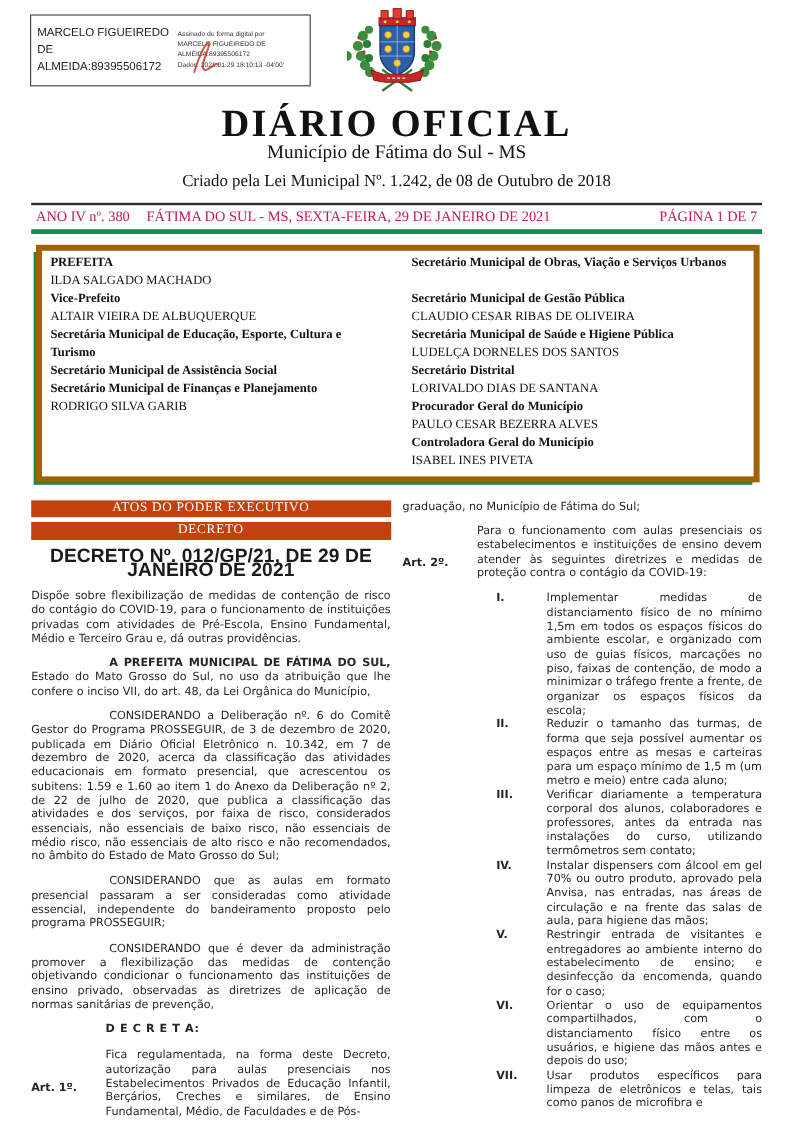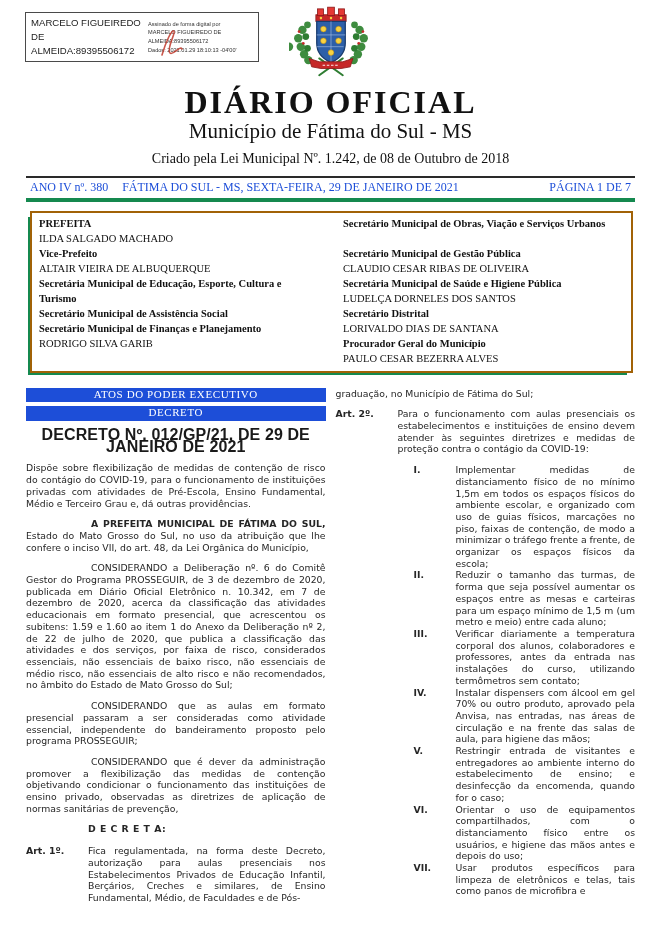--- a/index.html
+++ b/index.html
@@ -10,21 +10,21 @@
     margin: 0 auto;
     background: #ffffff;
     overflow: hidden;
     color: #1c1c1c;
     font-family: "DejaVu Sans", sans-serif;
   }
 
   
   .sig-stamp {
     position: absolute; left: 25px; top: 12px;
-    width: 234px; height: 50px;
+    width: 234px; height: 60px;
     border: 1.5px solid #4a4a4a;
     display: flex; align-items: center;
     background: #fff;
     font-family: "Liberation Sans", sans-serif;
   }
   .sig-name {
     width: 118px; padding: 2px 2px 2px 5px;
     font-size: 9.6px; line-height: 1.45; color: #222;
   }
   .sig-details {
@@ -35,67 +35,67 @@
 
   
   .crest { position: absolute; left: 50%; transform: translateX(-50%); top: 6px; }
 
   
   .masthead { padding-top: 86px; text-align: center; font-family: "Liberation Serif", serif; }
   .masthead h1 {
     font-size: 32px; font-weight: 600; letter-spacing: 2px;
     line-height: 1.02; color: #111;
   }
-  .masthead .subtitle { font-size: 21px; color: #111; margin-top: 0px; }
+  .masthead .subtitle { font-size: 16px; color: #111; margin-top: 0px; }
   .masthead .tagline { font-size: 14px; color: #111; margin-top: 7px; }
 
   
   .meta-bar {
     margin: 9px 26px 0;
     border-top: 2px solid #2a2a2a;
     border-bottom: 4px solid #15894F;
     padding: 2px 4px 3px;
     display: flex; justify-content: space-between; align-items: baseline;
-    font-family: "Liberation Serif", serif; font-size: 12px; color: #1d4ed8;
+    font-family: "Liberation Serif", serif; font-size: 12px; color: #be185d;
   }
   .meta-left { display: flex; gap: 14px; }
 
   
   .officials-box {
     margin: 9px 28px 15px 30px;
-    border: 2px solid #a16207;
+    border: 5px solid #a16207;
     box-shadow: -4px 4px 0 -2px #15894F;
     display: flex; gap: 24px;
     padding: 3px 8px 5px 7px;
     font-family: "Liberation Serif", serif;
     font-size: 10.5px; line-height: 15px; color: #111;
   }
   .officials-box .ocol { flex: 1 1 0; width: 0; }
   .official .role { font-weight: bold; }
   .official .name { min-height: 15px; }
 
   
   .body-cols { display: flex; gap: 10px; margin: 7px 26px 0; }
   .bcol { flex: 1 1 0; width: 0; font-size: 9.3px; line-height: 11.7px; text-align: justify; color: #262626; }
 
   .banner {
-    background: #1d4ed8; color: #fff;
+    background: #c2410c; color: #fff;
     font-family: "Liberation Serif", serif;
     font-size: 11px; letter-spacing: .6px;
     text-align: center; padding: 1px 0 2px; margin-bottom: 4px;
   }
   .decree-title {
     font-family: "Liberation Sans", sans-serif;
     font-weight: bold; font-size: 16px; text-align: center;
     margin: 8px 0 10px; letter-spacing: .1px; color: #1a1a1a;
   }
   .para { margin-bottom: 9px; }
   .indent { text-indent: 65px; }
   .hang { display: grid; grid-template-columns: 62px 1fr; margin-bottom: 9px; }
-  .hang .lbl { font-weight: bold; }
+  .hang .lbl { font-weight: bold; margin-top: 27px; }
   .decreta { font-weight: bold; margin: 1px 0 10px 62px; letter-spacing: .5px; }
   .item { display: grid; grid-template-columns: 42px 1fr; margin-left: 78px; }
   .item .num { font-weight: bold; }
 </style>
 </head>
 <body>
 
 <div class="page">
 
   <div class="sig-stamp">
@@ -220,20 +220,24 @@
         <div class="name">LUDELÇA DORNELES DOS SANTOS</div>
       </div>
       <div class="official">
         <div class="role">Secretário Distrital</div>
         <div class="name">LORIVALDO DIAS DE SANTANA</div>
       </div>
       <div class="official">
         <div class="role">Procurador Geral do Município</div>
         <div class="name">PAULO CESAR BEZERRA ALVES</div>
       </div>
+      <div class="official">
+        <div class="role">Controladora Geral do Município</div>
+        <div class="name">ISABEL INES PIVETA</div>
+      </div>
     </div>
   </div>
 
   <div class="body-cols">
 
     <div class="bcol">
       <div class="banner">ATOS DO PODER EXECUTIVO</div>
       <div class="banner">DECRETO</div>
 
       <div class="decree-title">DECRETO Nº. 012/GP/21, DE 29 DE JANEIRO DE 2021</div>

